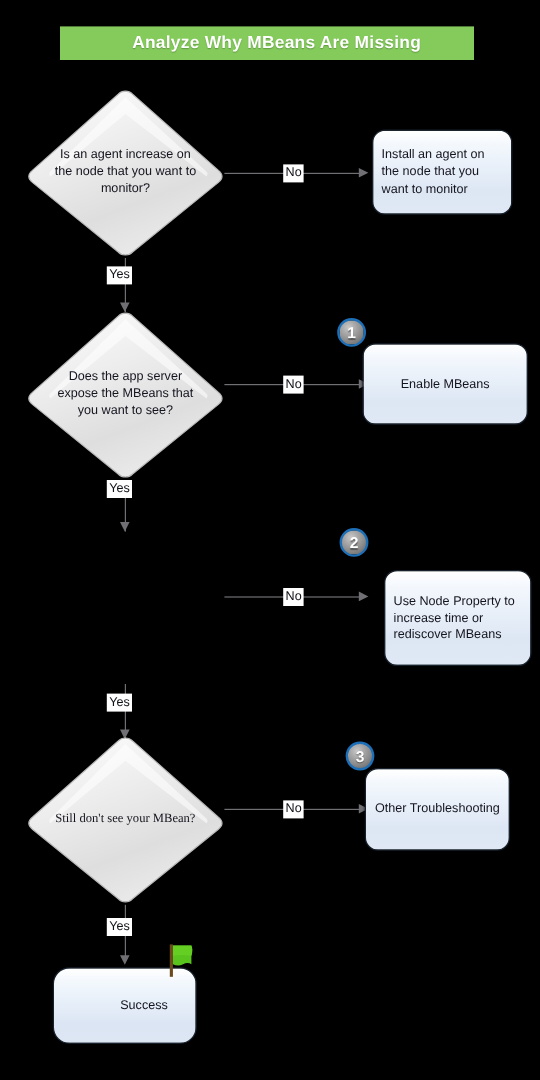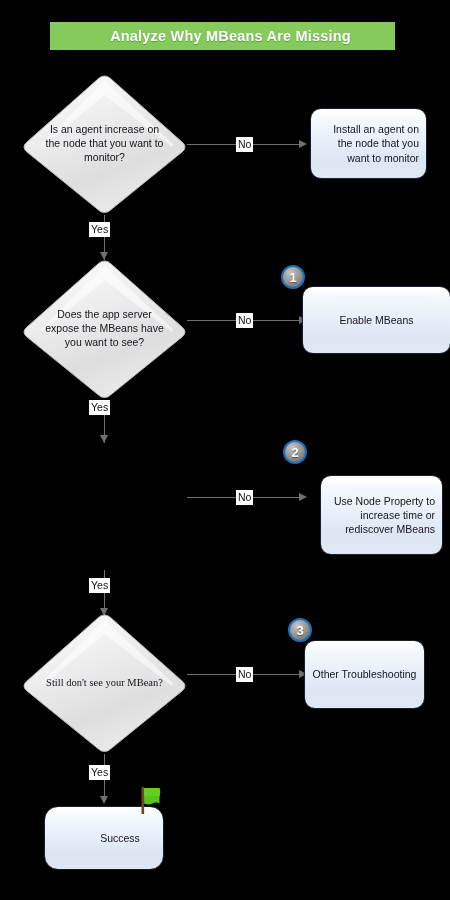--- a/index.html
+++ b/index.html
@@ -77,21 +77,21 @@
         #ffffff 0%,
         #f4f8fd 16%,
         #e9f0f9 42%,
         #dde7f4 72%,
         #dfe8f4 100%);
     box-shadow: 0 1px 2px rgba(0,0,0,0.55),
                 inset 0 1px 0 rgba(255,255,255,0.9);
     display: flex;
     align-items: center;
     justify-content: center;
-    text-align: right;
+    text-align: left;
     font-size: 10.5px;
     line-height: 1.34;
     color: #14141e;
     padding: 2px 7px;
   }
   .proc-box.success {
     border-radius: 14px;
     background: linear-gradient(to bottom,
         #ffffff 0%,
         #f3f8fd 18%,
@@ -207,32 +207,32 @@
 
   <div class="conn conn-v" style="left:104px; top:215px; height:45px;"></div>
   <div class="arrow-down" style="left:100px; top:252px;"></div>
   <div class="edge-label" style="left:89px; top:222px;">Yes</div>
 
   <div class="diamond-wrap" style="left:22px; top:258px; width:165px; height:142px;">
     <svg class="diamond-shape" viewBox="0 0 165 142">
       <path d="M82.5 3 Q86 3 88.5 5.5 L160 69 Q163 71.5 163 74 Q163 76.5 160 79 L88.5 137 Q86 139.5 82.5 139.5 Q79 139.5 76.5 137 L5 79 Q2 76.5 2 74 Q2 71.5 5 69 L76.5 5.5 Q79 3 82.5 3 Z" fill="url(#dgrad1)" stroke="#b9b9b9" stroke-width="1"></path>
       <path d="M82.5 8 L150 70 Q152 72 150 74 L82.5 22 L20 74 Q18 72 20 70 Z" fill="#ffffff" opacity="0.55"></path>
     </svg>
-    <div class="diamond-label">Does the app server expose the MBeans have you want to see?</div>
+    <div class="diamond-label">Does the app server expose the MBeans that you want to see?</div>
   </div>
 
   <div class="conn conn-h" style="left:187px; top:320px; width:114px;"></div>
   <div class="arrow-right" style="left:299px; top:316px;"></div>
   <div class="edge-label" style="left:236px; top:313px;">No</div>
 
   <div class="badge" style="left:281px; top:265px;">
     <span>1</span>
   </div>
 
-  <div class="proc-box" style="left:302px; top:286px; width:149px; height:68px;">
+  <div class="proc-box" style="left:302px; top:286px; width:138px; height:68px;">
     <span>Enable MBeans</span>
   </div>
 
   <div class="conn conn-v" style="left:104px; top:400px; height:43px;"></div>
   <div class="arrow-down" style="left:100px; top:435px;"></div>
   <div class="edge-label" style="left:89px; top:400px;">Yes</div>
 
 
   <div class="conn conn-h" style="left:187px; top:497px; width:114px;"></div>
   <div class="arrow-right" style="left:299px; top:493px;"></div>

